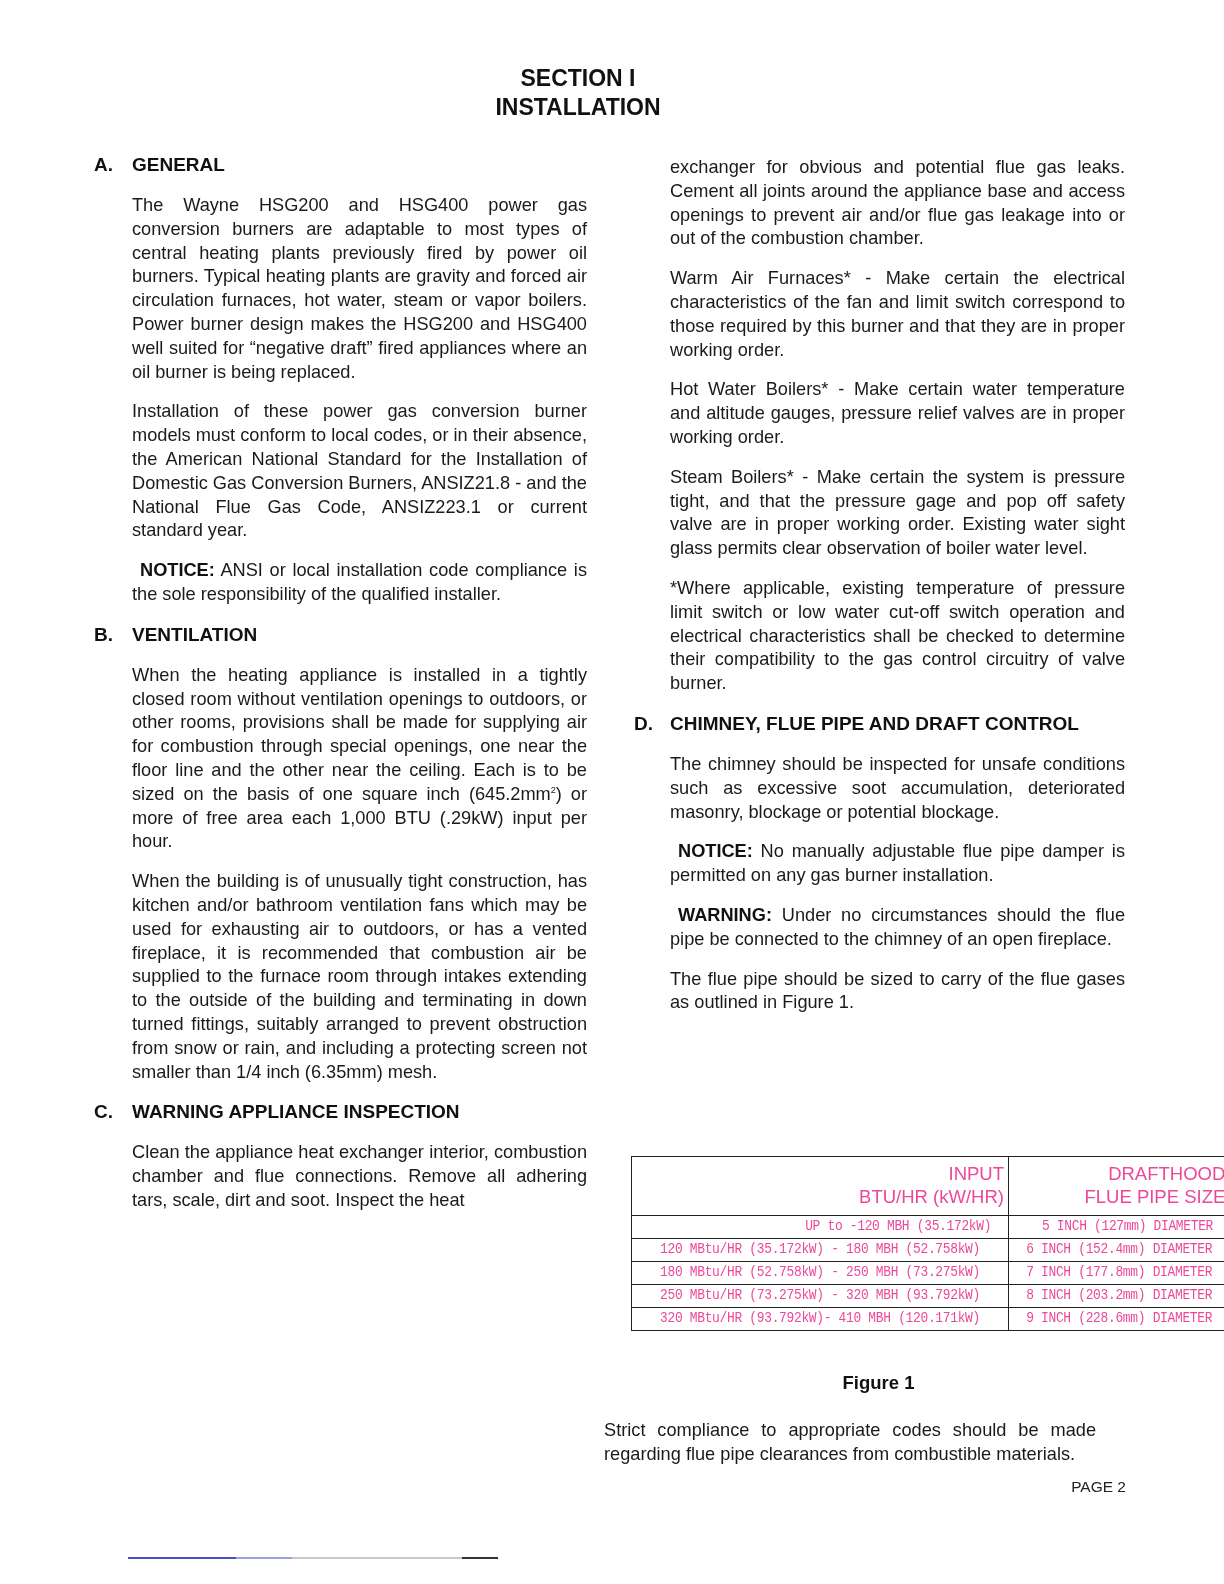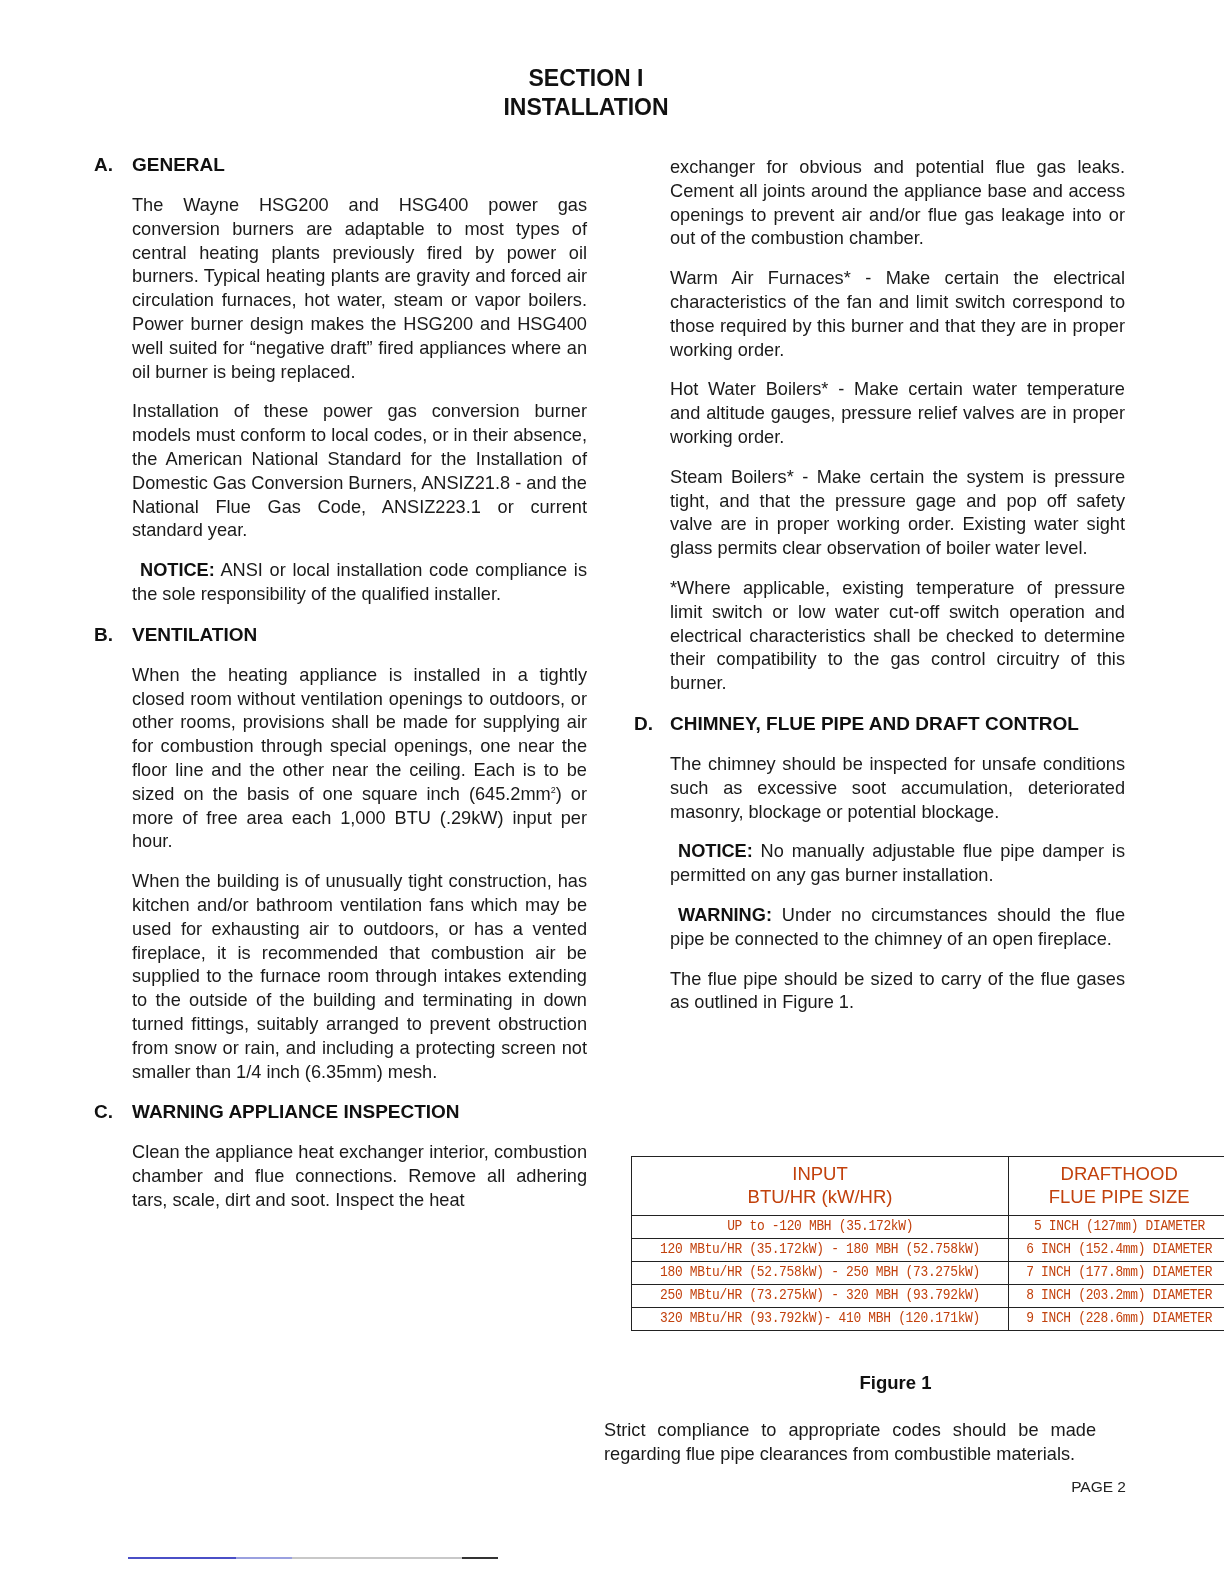--- a/index.html
+++ b/index.html
@@ -1,53 +1,53 @@
 <!DOCTYPE html>
 <html><head>
   <meta charset="utf-8">
   <style>
     html, body { margin: 0; padding: 0; background: #ffffff; }
     body {
       width: 1224px; height: 1584px; position: relative; overflow: hidden;
       font-family: "Liberation Sans", sans-serif; color: #1a1a1a;
     }
     .title {
-      position: absolute; left: 8px; top: 64px; width: 1156px; text-align: center;
+      position: absolute; left: 0; top: 64px; width: 1156px; text-align: center;
       font-weight: bold; font-size: 23px; line-height: 29px; color: #111;
     }
     .col { position: absolute; top: 153px; width: 455px; }
     .col-left { left: 132px; }
     .col-right { left: 670px; }
     .heading {
       position: relative; font-weight: bold; font-size: 19px; line-height: 24px;
       margin: 0 0 17px 0; color: #111;
     }
     .heading .letter { position: absolute; left: -38px; }
     .col-right .heading .letter { left: -36px; }
     p {
       margin: 0 0 16px 0; font-size: 18.2px; line-height: 23.8px;
       text-align: justify; color: #1a1a1a;
     }
     p b { color: #111; margin-left: 8px; }
     sup { font-size: 9px; line-height: 0; }
 
     .table-wrap { position: absolute; left: 631px; top: 1156px; width: 495px; }
     table { border-collapse: collapse; width: 100%; }
-    th, td { border: 1.8px solid #222; text-align: center; color: #c2410c; }
+    th, td { border: 1.8px solid #222; text-align: right; color: #ec4899; }
     th { font-weight: normal; font-size: 18.5px; line-height: 23px; padding: 2px 4px 4px 4px; height: 52px; }
     td {
       font-family: Liberation Mono, monospace; font-size: 15px; line-height: 20px;
       padding: 1px 2px; letter-spacing: -0.35px; white-space: nowrap; transform-origin: center;
     }
     td .cond { display: inline-block; transform: scaleX(0.86); }
     col.c1 { width: 302px; }
     col.c2 { width: 193px; }
 
     .fig-caption {
-      position: absolute; left: 648px; top: 1372px; width: 495px; text-align: center;
+      position: absolute; left: 631px; top: 1372px; width: 495px; text-align: center;
       font-weight: bold; font-size: 18.5px; color: #111;
     }
     .after-table {
       position: absolute; left: 604px; top: 1419px; width: 492px;
     }
     .page-num {
       position: absolute; right: 98px; top: 1478px; font-size: 15.5px; color: #222;
     }
     .scan-line {
       position: absolute; top: 1557px; height: 2px;
@@ -82,21 +82,21 @@
     <span>WARNING APPLIANCE INSPECTION</span>
   </div>
   <p>Clean the appliance heat exchanger interior, combustion chamber and flue connections.  Remove all adhering tars, scale, dirt and soot.  Inspect the heat</p>
 </div>
 
 <div class="col col-right" style="top:156px;">
   <p>exchanger for obvious and potential flue gas leaks. Cement all joints around the appliance base and access openings to prevent air and/or flue gas leakage into or out of the combustion chamber.</p>
   <p>Warm Air Furnaces* - Make certain the electrical characteristics of the fan and limit switch correspond to those required by this burner and that they are in proper working order.</p>
   <p>Hot Water Boilers* - Make certain water temperature and altitude gauges, pressure relief valves are in proper working order.</p>
   <p>Steam Boilers* - Make certain the system is pressure tight, and that the pressure gage and pop off safety valve are in proper working order.  Existing water sight glass permits clear observation of boiler water level.</p>
-  <p>*Where applicable, existing temperature of pressure limit switch or low water cut-off switch operation and electrical characteristics shall be checked to determine their compatibility to the gas control circuitry of this burner.</p>
+  <p>*Where applicable, existing temperature of pressure limit switch or low water cut-off switch operation and electrical characteristics shall be checked to determine their compatibility to the gas control circuitry of valve burner.</p>
 
   <div class="heading">
     <span class="letter">D.</span>
     <span>CHIMNEY, FLUE PIPE AND DRAFT CONTROL</span>
   </div>
   <p>The chimney should be inspected for unsafe conditions such as excessive soot accumulation, deteriorated masonry, blockage or potential blockage.</p>
   <p><b>NOTICE:</b><span> No manually adjustable flue pipe damper is permitted on any gas burner installation.</span></p>
   <p><b>WARNING:</b><span>  Under no circumstances should the flue pipe be connected to the chimney of an open fireplace.</span></p>
   <p>The flue pipe should be sized to carry of the flue gases as outlined in Figure 1.</p>
 </div>

